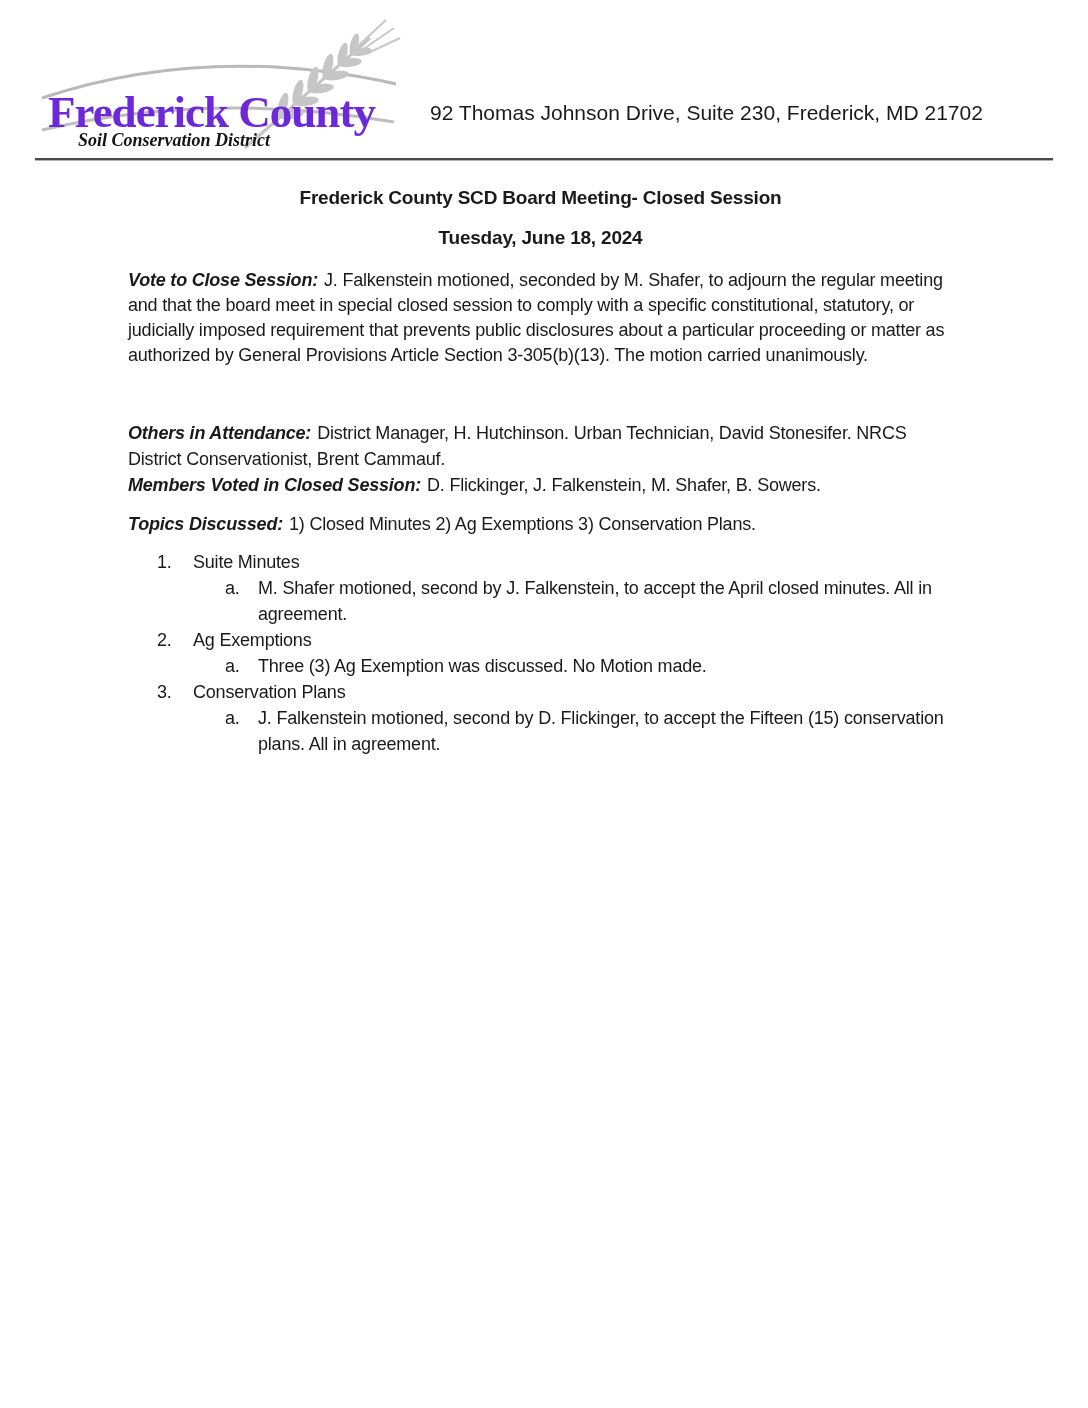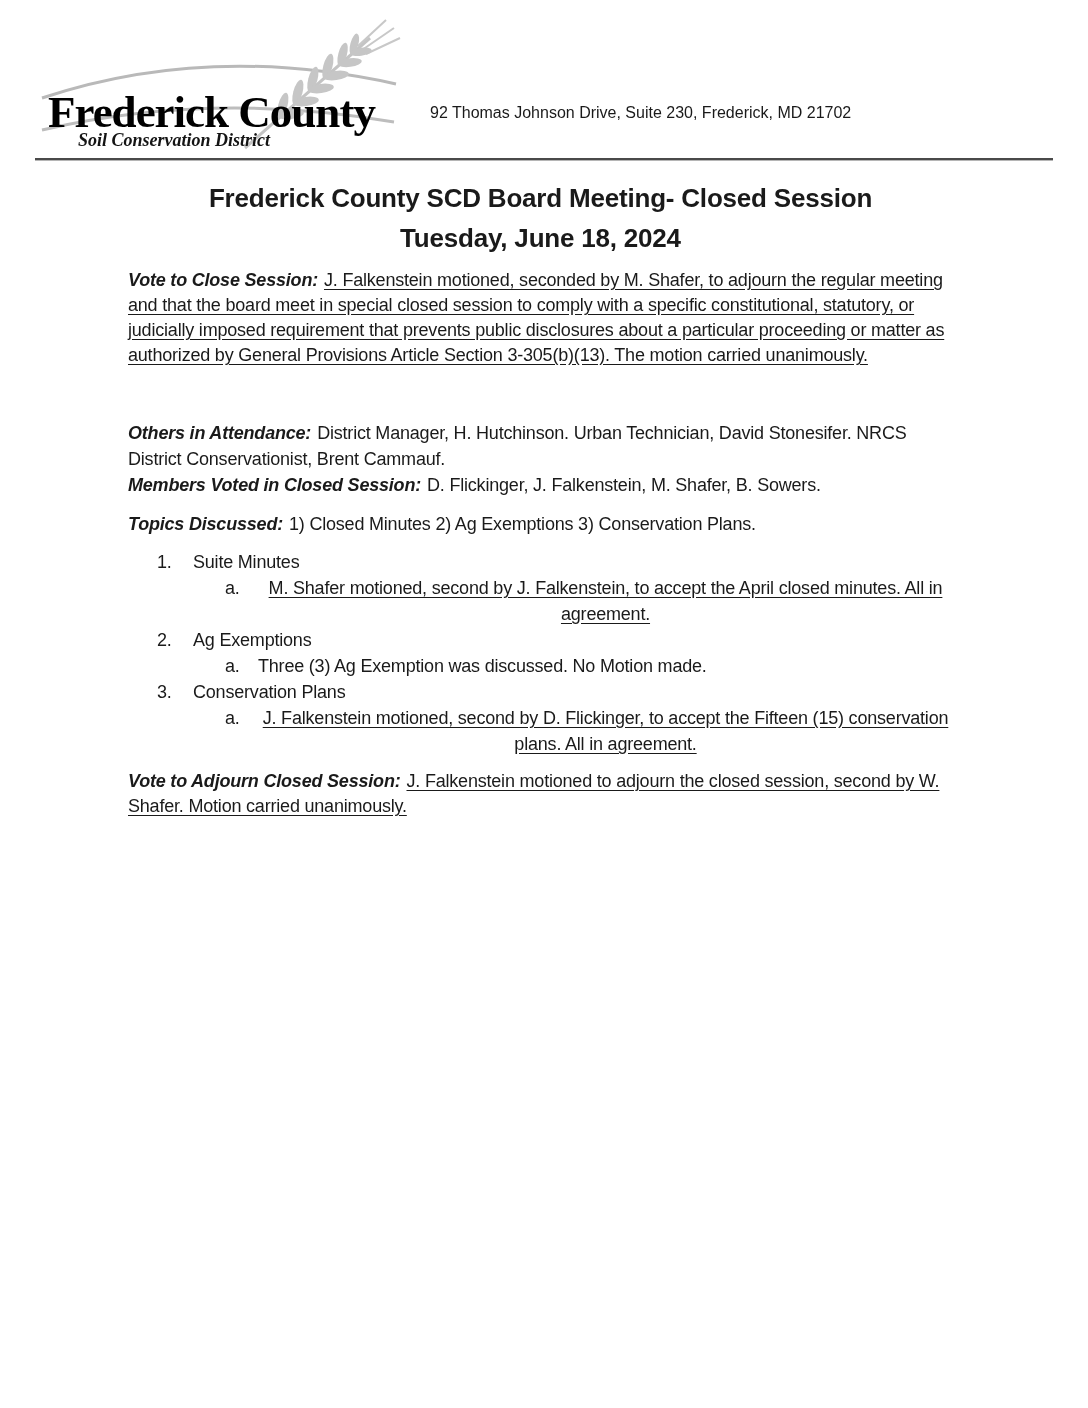--- a/index.html
+++ b/index.html
@@ -10,45 +10,45 @@
     color:#1a1a1a;
   }
   .page { position:absolute; inset:0; background:#fff; overflow:hidden; }
 
   
   .header { position:absolute; left:0; top:0; width:1088px; height:168px; }
   .logo-art { position:absolute; left:40px; top:18px; width:370px; height:144px; z-index:0; }
   .logo-title {
     position:absolute; left:48px; top:90px; z-index:1;
     font-family:"Liberation Serif", serif; font-weight:bold;
-    font-size:45px; line-height:1; letter-spacing:-1px; color:#000000;
+    font-size:45px; line-height:1; letter-spacing:-1px; color:#6d28d9;
     white-space:nowrap;
   }
   .logo-subtitle {
     position:absolute; left:78px; top:131px; z-index:1;
     font-family:"Liberation Serif", serif; font-weight:bold; font-style:italic;
     font-size:18px; line-height:1; color:#141414; white-space:nowrap;
   }
-  .contact { position:absolute; left:430px; top:101px; font-size:16px; line-height:24px; }
+  .contact { position:absolute; left:430px; top:101px; font-size:21px; line-height:24px; }
   .contact .row2 { margin-top:1px; }
   .phone { margin-right:28px; }
   .email { color:#1a6fbf; text-decoration:underline; cursor:pointer; }
   .rule {
     position:absolute; left:35px; right:35px; top:158px; height:3px;
     background:#4a4a4a; border-bottom:1px solid #b5b5b5;
   }
 
   
   .content {
     position:absolute; left:128px; right:135px; top:188px;
     font-size:18px; letter-spacing:-0.2px; line-height:25px;
   }
-  .doc-title { text-align:center; font-weight:bold; font-size:26px; line-height:20px; margin-bottom:20px; }
+  .doc-title { text-align:center; font-weight:bold; font-size:19px; line-height:20px; margin-bottom:20px; }
   .b { font-weight:bold; margin-right:6px;font-style:italic; }
-  .u { text-decoration:underline; text-underline-offset:3px;text-align:center; }
+  .u { text-underline-offset:3px; }
   .para { margin-top:18px; }
   .block { margin-top:52px; line-height:26px; }
   .topics { margin-top:14px; }
   .list { margin-top:12px; line-height:26px; }
   .li-row { padding-left:29px; }
   .li-num { display:inline-block; width:36px; }
   .li-sub { display:flex; padding-left:97px; }
   .li-letter { flex:none; width:33px; }
   .li-text { flex:1; }
   .adjourn { margin-top:12px; }
@@ -142,16 +142,15 @@
       <div>
         <div class="li-row"><span class="li-num">3.</span><span>Conservation Plans</span></div>
         <div class="li-sub">
             <span class="li-letter">a.</span>
             <span class="li-text u">J. Falkenstein motioned, second by D. Flickinger, to accept the Fifteen (15) conservation plans. All in agreement.</span>
           </div>
       </div>
 
     </div>
 
-    <p class="para adjourn"><span class="b">Vote to Adjourn Closed Session:</span><span class="u">J. Falkenstein motioned to adjourn the closed session, second by W. Shafer. Motion carried unanimously.</span></p>
 
   </div>
 </div>
 
 </body></html>

